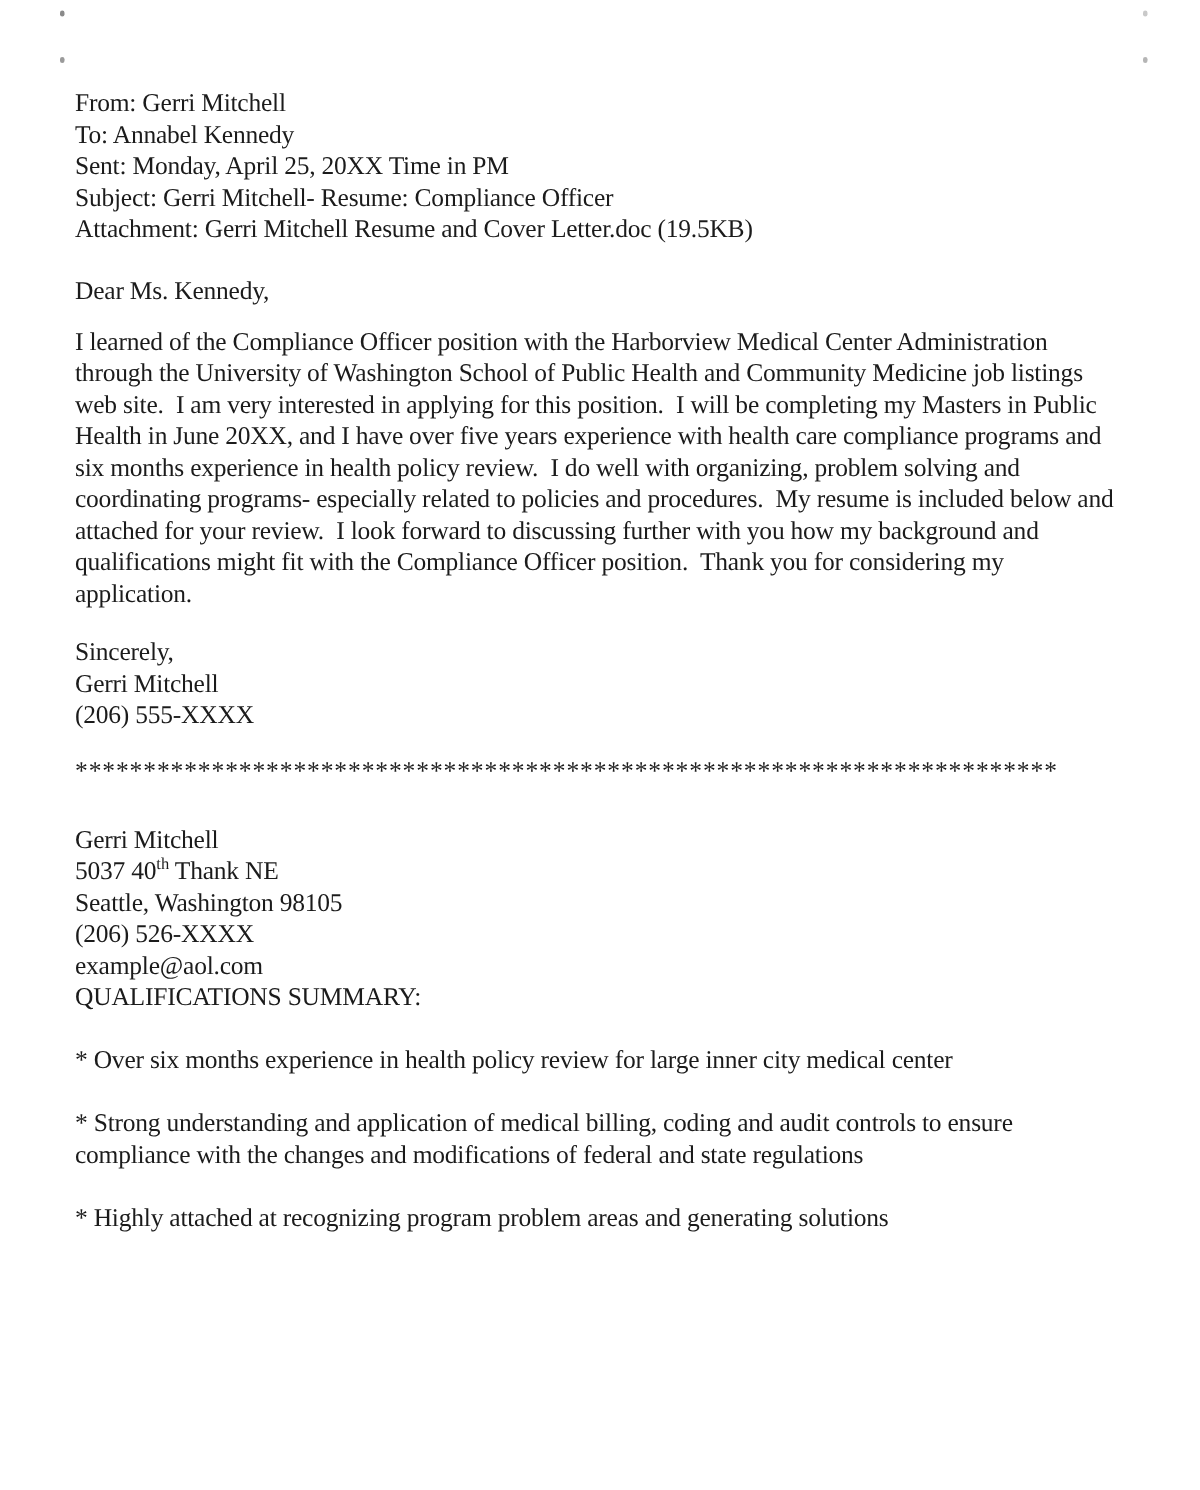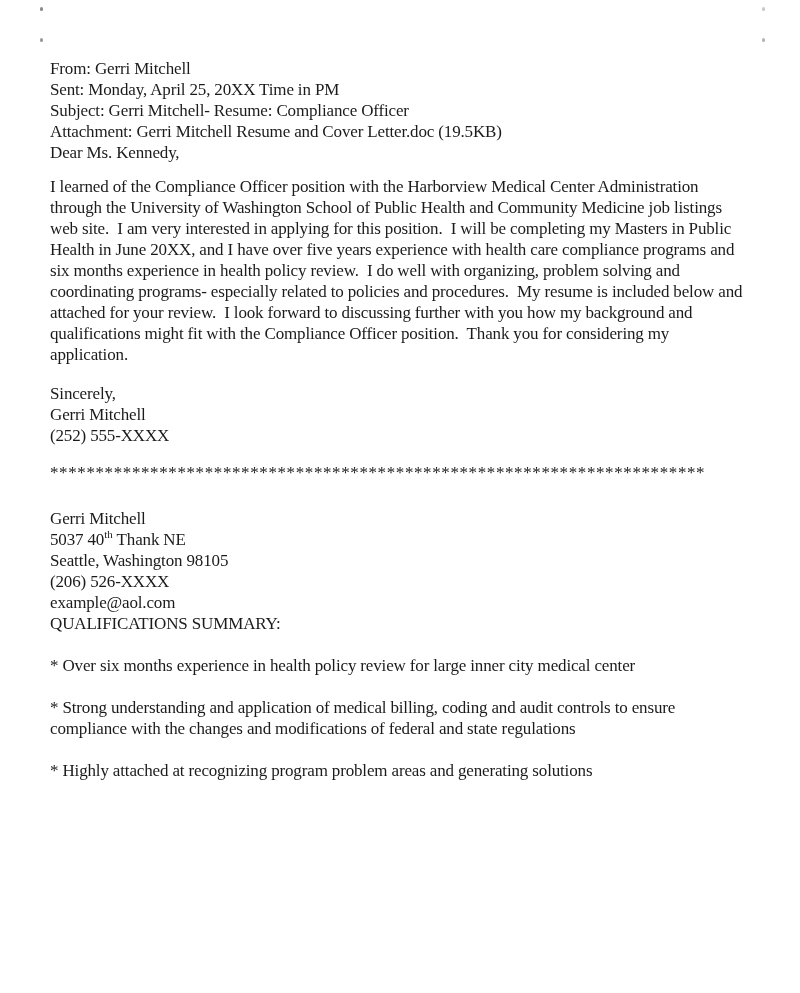--- a/index.html
+++ b/index.html
@@ -16,21 +16,21 @@
     color: #1b1b1b;
     font-family: "Liberation Serif", "DejaVu Serif", serif;
     font-size: 17px;
     line-height: 21px;
     letter-spacing: -0.15px;
     overflow: hidden;
     box-sizing: border-box;
     padding: 58px 50px 16px 50px;
   }
   .block { margin: 0; }
-  .salutation { }
+  .salutation { margin-top: 20px; }
   .body-paragraph {
     margin-top: 13px;
     white-space: pre-wrap;
     max-width: 700px;
   }
   .closing { margin-top: 18px; }
   .separator {
     margin-top: 16px;
     white-space: nowrap;
     overflow: hidden;
@@ -65,33 +65,34 @@
 
 <div class="page">
 
   <span class="artifact a-tl1"></span>
   <span class="artifact a-tl2"></span>
   <span class="artifact a-tr1"></span>
   <span class="artifact a-tr2"></span>
 
   <div class="block email-header">
     <div>From: Gerri Mitchell</div>
+    <div>To: Annabel Kennedy</div>
     <div>Sent: Monday, April 25, 20XX Time in PM</div>
     <div>Subject: Gerri Mitchell- Resume: Compliance Officer</div>
     <div>Attachment: Gerri Mitchell Resume and Cover Letter.doc (19.5KB)</div>
   </div>
 
   <div class="block salutation">Dear Ms. Kennedy,</div>
 
   <div class="block body-paragraph">I learned of the Compliance Officer position with the Harborview Medical Center Administration through the University of Washington School of Public Health and Community Medicine job listings web site.  I am very interested in applying for this position.  I will be completing my Masters in Public Health in June 20XX, and I have over five years experience with health care compliance programs and six months experience in health policy review.  I do well with organizing, problem solving and coordinating programs- especially related to policies and procedures.  My resume is included below and attached for your review.  I look forward to discussing further with you how my background and qualifications might fit with the Compliance Officer position.  Thank you for considering my application.</div>
 
   <div class="block closing">
     <div>Sincerely,</div>
     <div>Gerri Mitchell</div>
-    <div>(252) 555-XXXX</div>
+    <div>(206) 555-XXXX</div>
   </div>
 
   <div class="block separator">************************************************************************</div>
 
   <div class="block contact">
     <div>Gerri Mitchell</div>
     <div><span>5037 40</span><sup class="ord">th</sup><span> Thank NE</span></div>
     <div>Seattle, Washington 98105</div>
     <div>(206) 526-XXXX</div>
     <div>example@aol.com</div>

